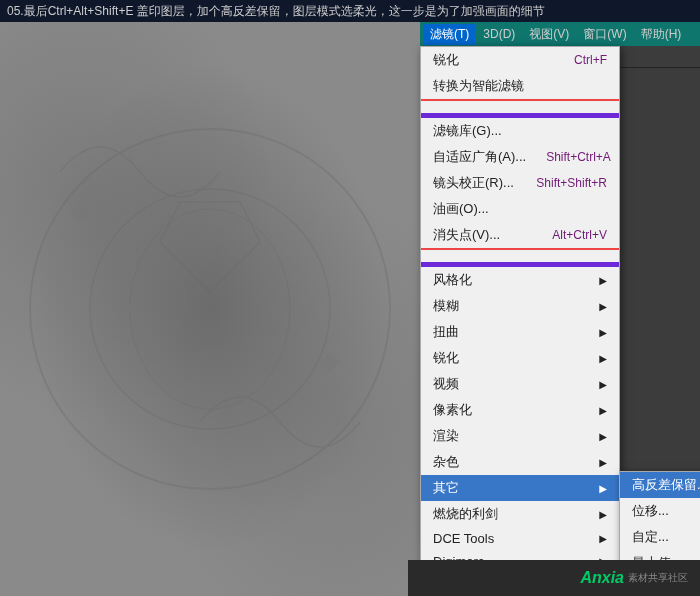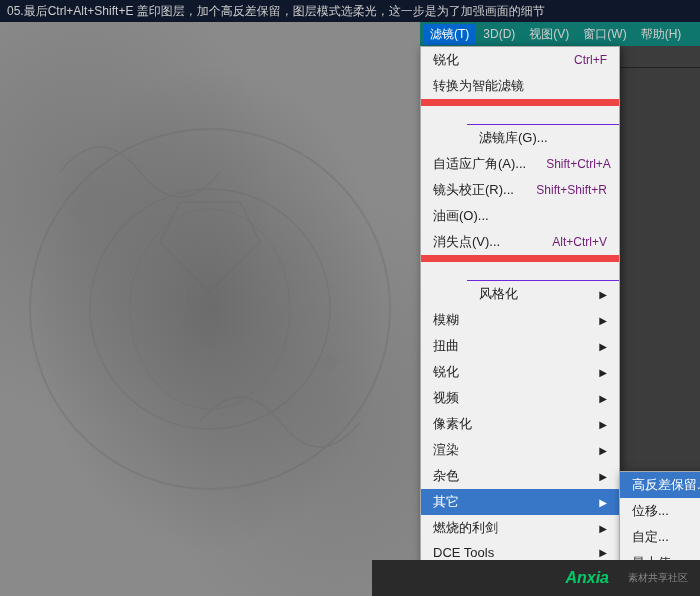--- a/index.html
+++ b/index.html
@@ -139,27 +139,26 @@
       display: flex;
       justify-content: space-between;
       align-items: center;
       white-space: nowrap;
     }
     .dropdown-item.highlighted {
       background: #3877c8;
       color: white;
     }
     .dropdown-item.separator-before {
-      border-top: 1px solid #6d28d9;
+      border-top: 5px solid #6d28d9;
       margin-top: 2px;
-      margin-left: 46px;
     }
     .dropdown-item.separator-after {
-      border-bottom: 7px solid #ef4444;
-      margin-bottom: 18px;
+      border-bottom: 2px solid #ef4444;
+      margin-bottom: 12px;
     }
     .dropdown-item .shortcut {
       color: #701a75;
       font-size: 12px;
       margin-left: 20px;
     }
     .dropdown-item .arrow {
       font-size: 10px;
     }
 
@@ -207,39 +206,39 @@
     .id-bar-text {
       color: #aaaaaa;
       font-size: 11px;
     }
 
     
     .watermark {
       position: absolute;
       bottom: 0;
       right: 0;
-      width: 328px;
+      width: 292px;
       height: 36px;
       background: #2a2a2a;
       display: flex;
       align-items: center;
       justify-content: flex-end;
       padding-right: 12px;
       z-index: 200;
     }
     .watermark-text {
       color: #00cc66;
       font-size: 16px;
       font-weight: bold;
       font-style: italic;
     }
     .watermark-sub {
       color: #888;
       font-size: 10px;
-      margin-left: 19px;
+      margin-left: 4px;
     }
 
     
     .canvas-svg {
       position: absolute;
       top: 0;
       left: 0;
       width: 420px;
       height: 574px;
       opacity: 0.3;

